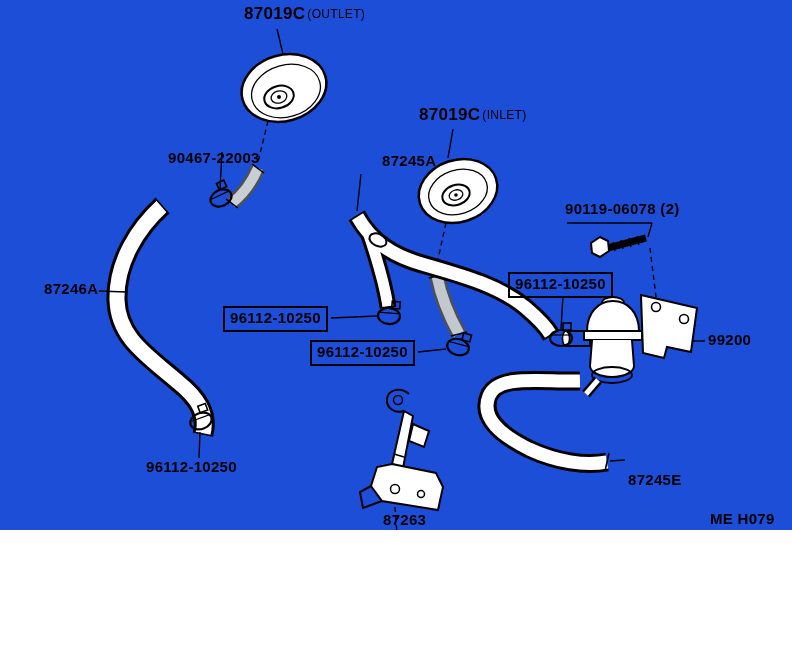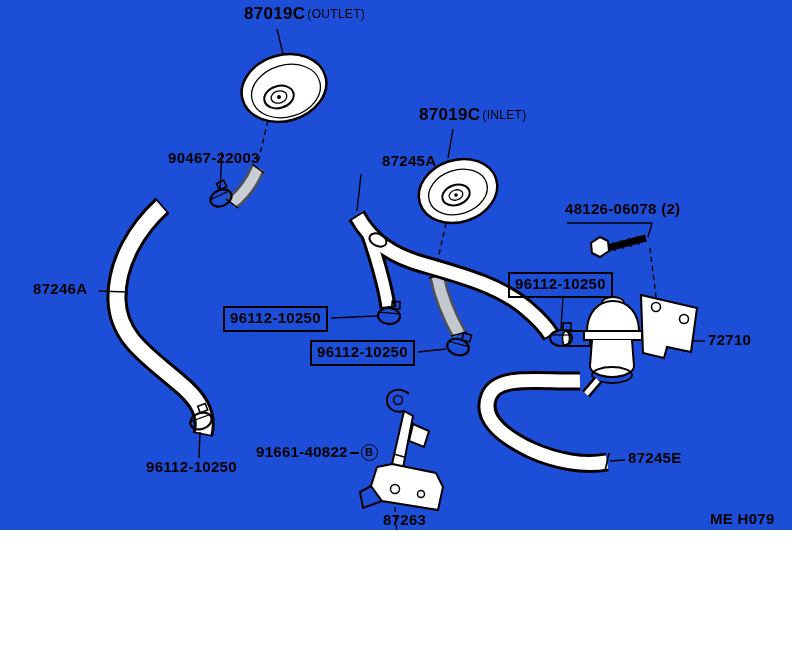--- a/index.html
+++ b/index.html
@@ -167,39 +167,34 @@
 
   <div class="plabel" style="left:168px; top:150px;">90467-22003</div>
 
   <div class="plabel row" style="left:419px; top:106px;">
     <span class="lg">87019C</span>
     <span class="note">(INLET)</span>
   </div>
 
   <div class="plabel" style="left:334px; top:153px;margin-left:48px;">87245A</div>
 
-  <div class="plabel" style="left:565px; top:201px;">48126-06078 (2)</div>
-
-  <div class="plabel" style="left:33px; top:281px;">87246A</div>
+  <div class="plabel" style="left:565px; top:201px;">90119-06078 (2)</div>
+
+  <div class="plabel" style="left:44px; top:281px;">87246A</div>
 
   <div class="plabel boxed" style="left:508px; top:272px;">96112-10250</div>
 
   <div class="plabel boxed" style="left:223px; top:306px;">96112-10250</div>
 
   <div class="plabel boxed" style="left:310px; top:340px;">96112-10250</div>
 
-  <div class="plabel" style="left:708px; top:332px;">72710</div>
-
-  <div class="plabel row" style="left:256px; top:444px;">
-    <span>91661-40822</span>
-    <span class="dashlink"></span>
-    <span class="badge">B</span>
-  </div>
+  <div class="plabel" style="left:708px; top:332px;">99200</div>
+
 
   <div class="plabel" style="left:146px; top:459px;">96112-10250</div>
 
-  <div class="plabel" style="left:628px; top:450px;">87245E</div>
+  <div class="plabel" style="left:628px; top:472px;">87245E</div>
 
   <div class="plabel" style="left:383px; top:512px;">87263</div>
 
   <div class="plabel" style="left:710px; top:511px;">ME H079</div>
 
 </div>
 
 </body></html>

